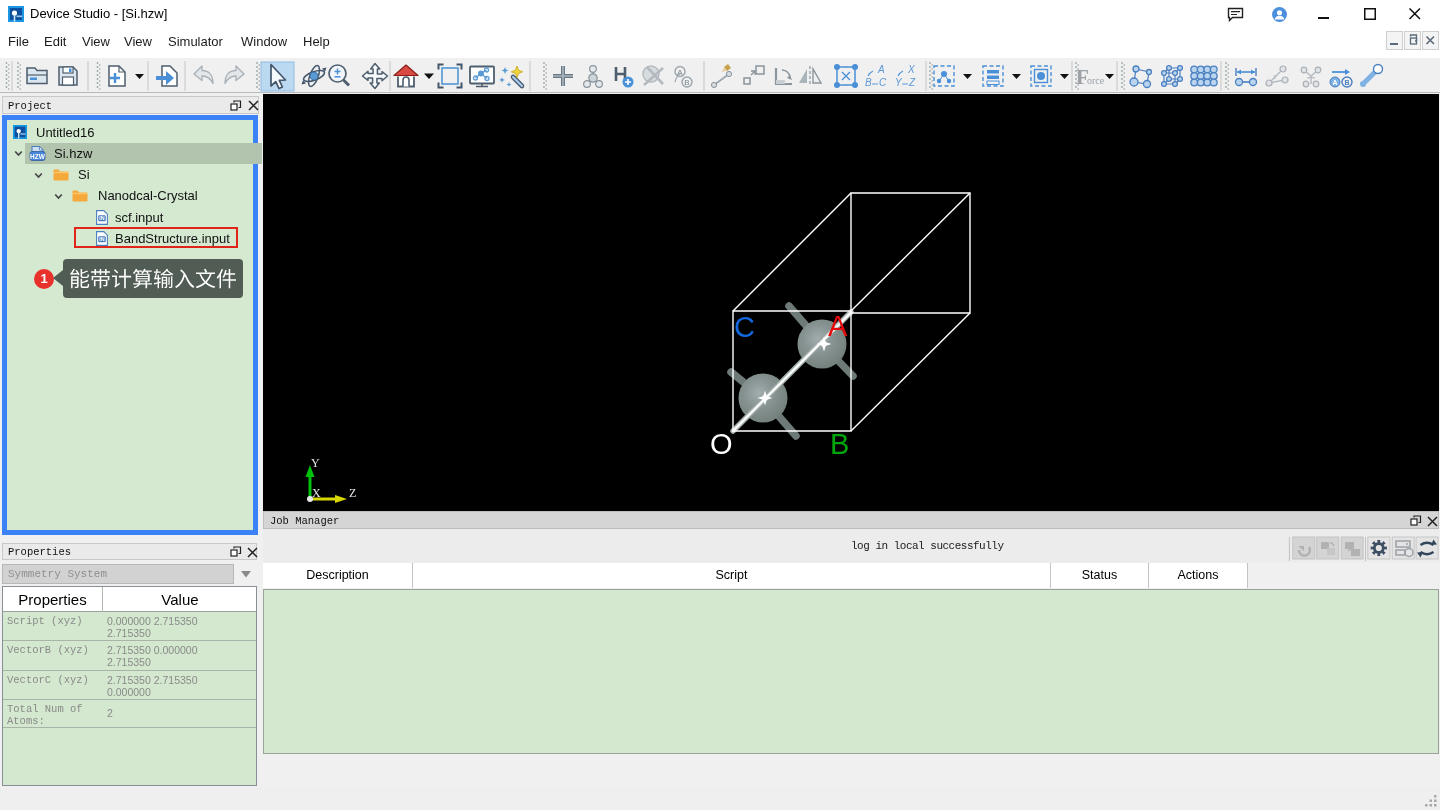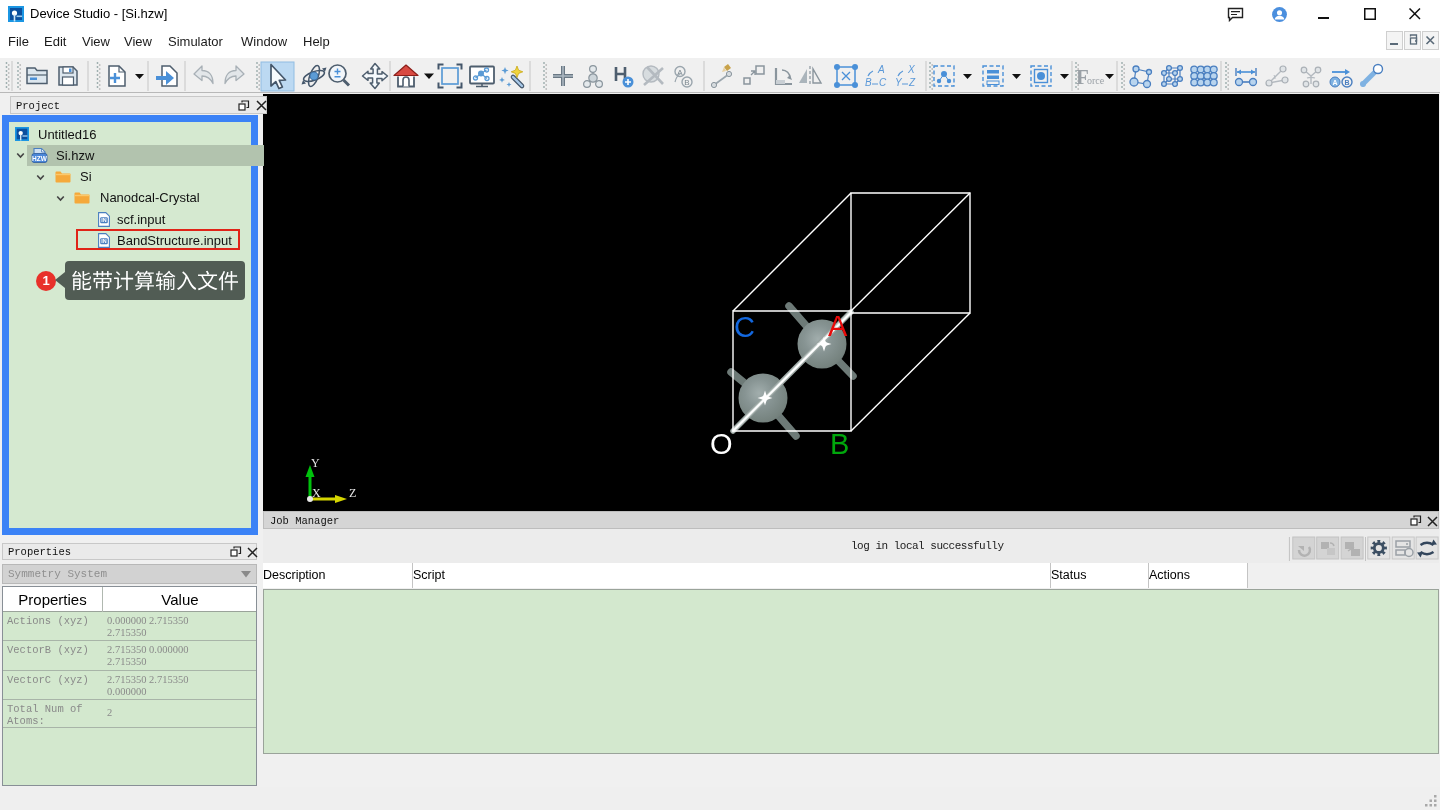--- a/index.html
+++ b/index.html
@@ -10,39 +10,39 @@
 #titletext{left:30px;top:0;height:28px;line-height:28px;font-size:13px;color:#000}
 
 #menubar{left:0;top:28px;width:1440px;height:30px;background:#fff;font-size:13px;color:#1a1a1a}
 .mi{position:absolute;top:0;height:30px;line-height:27px}
 
 #toolbar{left:0;top:58px;width:1440px;height:35px;background:#f0f0f0;border-bottom:1px solid #b8b8b8}
 
 #canvas{left:263px;top:94px;width:1176px;height:444px;background:#000}
 
 #proj{left:0;top:96px;width:259px;height:440px}
-#projhdr{left:10px;top:0px;width:257px;height:18px;background:#eaeaea;border:1px solid #c8c8c8}
-#projbody{left:2px;top:19px;width:256px;height:420px;background:#d5e9d0;border:7px solid #3b82f6}
+#projhdr{left:2px;top:0px;width:257px;height:18px;background:#eaeaea;border:1px solid #c8c8c8}
+#projbody{left:2px;top:19px;width:256px;height:420px;background:#d5e9d0;border:5px solid #3b82f6}
 .trow{position:absolute;left:1px;width:253px;height:21px;font-size:13px;color:#111}
 .tlabel{position:absolute;top:3px}
 .sel{background:#b2c3ae}
 .chev{position:absolute;top:7px;width:9px;height:9px}
 
 #props{left:0;top:543px;width:257px;height:243px}
 #prophdr{left:2px;top:0;width:255px;height:17px;background:#eaeaea;border:1px solid #c8c8c8}
-#combo{left:2px;top:21px;width:255px;height:20px;background:#d2d2d2;border:1px solid #b8b8b8;color:#8f8f8f;font-family:"Liberation Mono",monospace;font-size:11px;line-height:18px}
+#combo{left:2px;top:21px;width:232px;height:20px;background:#d2d2d2;border:1px solid #b8b8b8;color:#8f8f8f;font-family:"Liberation Mono",monospace;font-size:11px;line-height:18px}
 #ptable{left:2px;top:43px;width:255px;height:200px;background:#d3e8ce;border:1px solid #888f96}
 #jm{left:263px;top:511px;width:1176px;height:312px}
 #jmhdr{left:0;top:0;width:1176px;height:18px;background:#d5d5d5;border:1px solid #bdbdbd}
 #jmtools{left:0;top:18px;width:1176px;height:34px;background:#ececec}
 #jmtable{left:0;top:52px;width:1176px;height:191px;background:#d3e8ce;border:1px solid #9aa39a}
-.hcell{position:absolute;top:0;height:25px;background:#fff;border-right:1px solid #c4c4c4;text-align:left;line-height:25px;font-size:12.5px;color:#000}
+.hcell{position:absolute;top:0;height:25px;background:#fff;border-right:1px solid #c4c4c4;text-align:center;line-height:25px;font-size:12.5px;color:#000}
 .prow{position:absolute;left:0;width:253px;border-bottom:1px solid #a8b4a8}
 .pl{position:absolute;left:4px;top:3px;font-family:"Liberation Mono",monospace;font-size:10.5px;line-height:12px;color:#8a8a8a}
-.pv{position:absolute;left:104px;top:3px;font-family:Liberation Serif, serif;font-size:10.5px;line-height:12px;color:#8a8a8a}
+.pv{position:absolute;left:104px;top:3px;font-family:Liberation Sans, sans-serif;font-size:10.5px;line-height:12px;color:#8a8a8a}
 </style></head>
 <body>
 <div id="stage">
 
 <div class="abs" id="titlebar">
   <svg class="abs" style="left:8px;top:6px" width="16" height="16">
         <rect x="0" y="0" width="16" height="16" fill="#1b96e3"></rect>
         <rect x="2" y="2" width="12" height="12" fill="#0b4f9e"></rect>
         <circle cx="6.5" cy="7" r="2.6" fill="#fff"></circle>
         <rect x="5.7" y="8.5" width="1.6" height="7" fill="#cfe6f7"></rect>
@@ -634,21 +634,21 @@
     <svg class="abs" style="left:238px;top:6px" width="10" height="7">
           <path d="M0 0 h10 L5 6.5 z" fill="#8a8a8a"></path>
         </svg>
   </div>
   <div class="abs" id="ptable">
     <div class="abs" style="left:0;top:0;width:253px;height:25px;background:#fff;border-bottom:1px solid #9aa39a">
       <div class="abs" style="left:0;top:0;width:100px;height:25px;border-right:1px solid #b0b8b0;text-align:center;line-height:25px;font-size:15px;color:#000">Properties</div>
       <div class="abs" style="left:101px;top:0;width:152px;height:41px;text-align:center;line-height:25px;font-size:15px;color:#000">Value</div>
     </div>
     <div class="prow" style="top:25px;height:29px">
-          <span class="pl">Actions (xyz)</span>
+          <span class="pl">Script (xyz)</span>
           <span class="pv">0.000000 2.715350<br>2.715350</span>
         </div>
     <div class="prow" style="top:54px;height:30px">
           <span class="pl">VectorB (xyz)</span>
           <span class="pv">2.715350 0.000000<br>2.715350</span>
         </div>
     <div class="prow" style="top:84px;height:29px">
           <span class="pl">VectorC (xyz)</span>
           <span class="pv">2.715350 2.715350<br>0.000000</span>
         </div>

